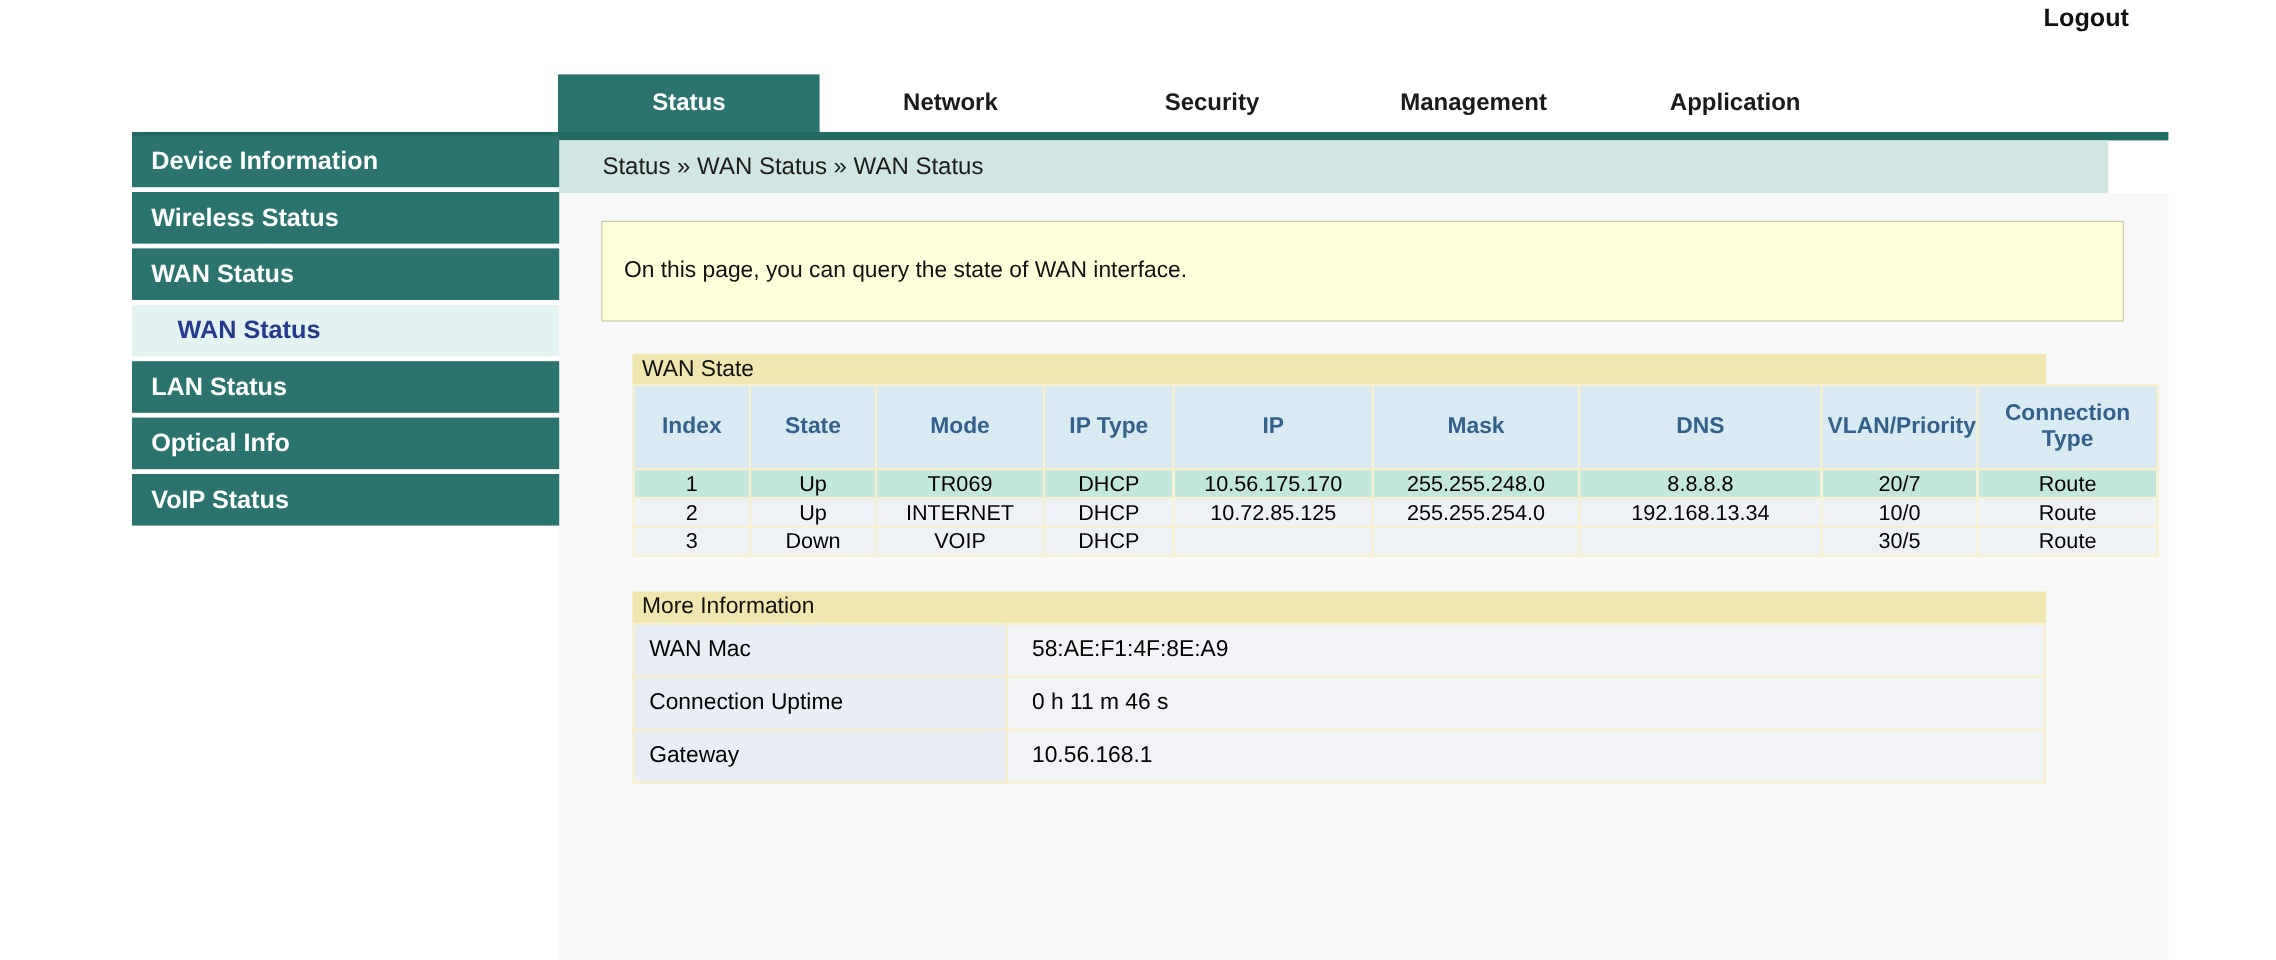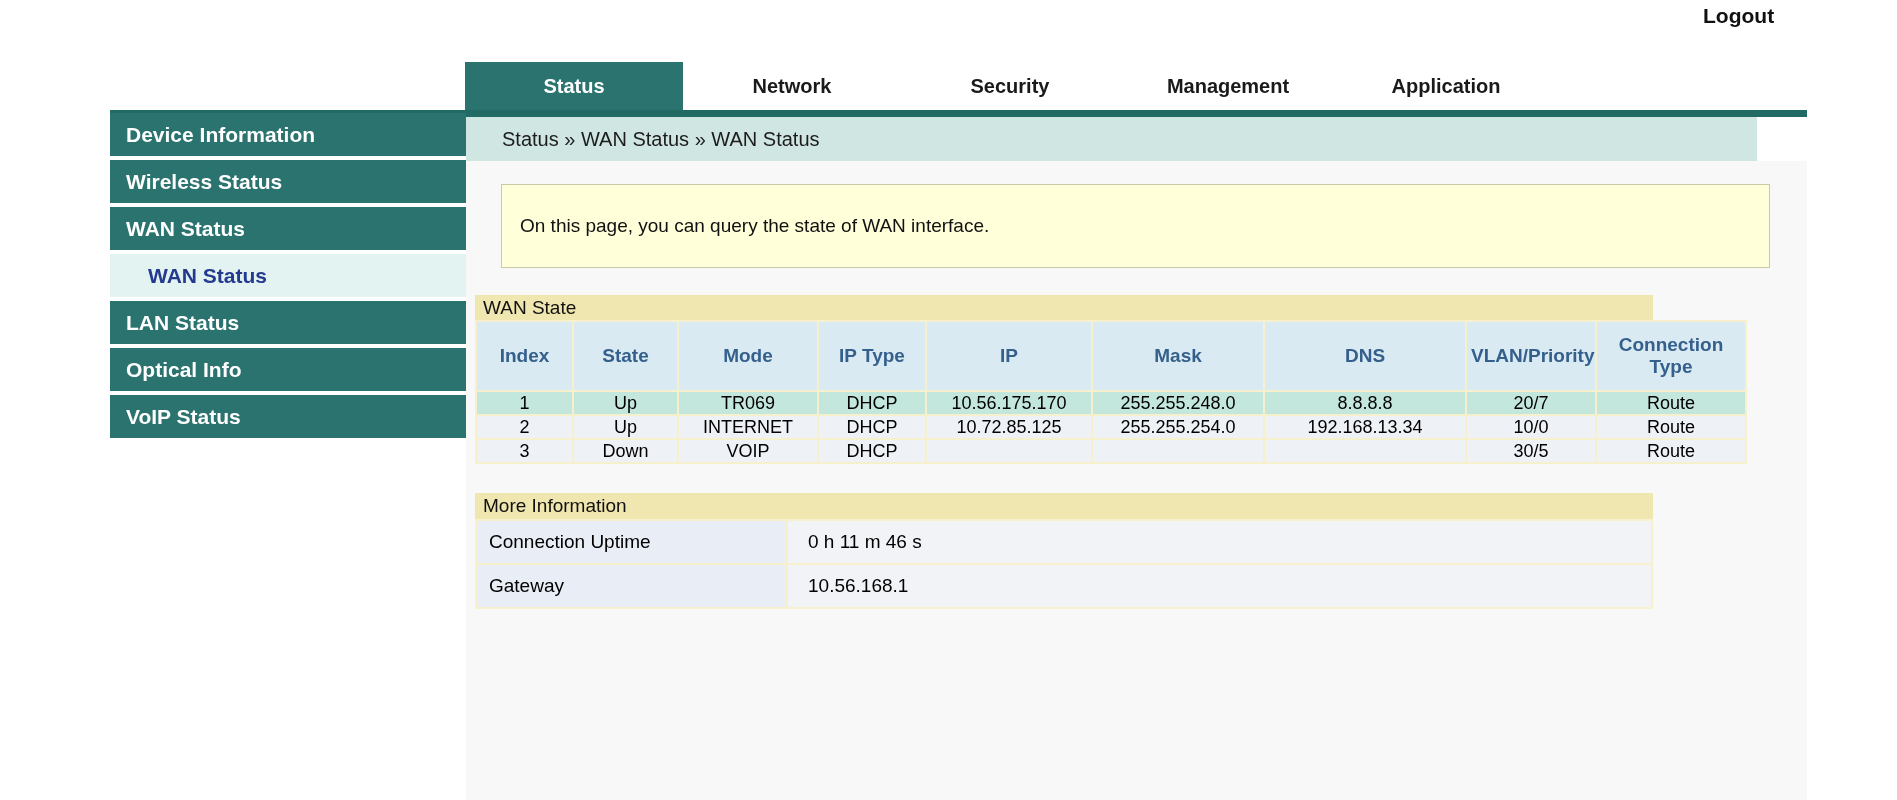--- a/index.html
+++ b/index.html
@@ -35,21 +35,21 @@
   .sidebar{position:absolute;left:110px;top:113px;width:356px;}
   .side-item{height:43px;margin-bottom:4px;background:var(--teal);color:#ffffff;
     font-size:21px;font-weight:bold;line-height:43px;padding-left:16px;cursor:pointer;}
   .side-item.sub{background:var(--subitem-bg);color:var(--subitem-text);
     padding-left:38px;}
 
   .note-box{position:absolute;left:501px;top:184px;width:1269px;height:84px;
     background:var(--note-bg);border:1px solid var(--note-border);
     display:flex;align-items:center;padding-left:18px;font-size:19px;color:#111;}
 
-  .section{position:absolute;left:475px;width:1178px;}
+  .section{position:absolute;left:527px;width:1178px;}
   .section.wan{top:295px;}
   .section.more{top:493px;}
   .section-title{background:var(--section-title-bg);height:25px;line-height:25px;
     padding-left:8px;font-size:19px;color:#111;}
   .section.more .section-title{height:26px;line-height:26px;}
 
   table{width:100%;border-collapse:collapse;table-layout:fixed;}
   .wan-table{border:1px solid var(--outer-border);padding-left:24px;}
   .wan-table th{background:var(--table-header-bg);color:var(--table-header-text);
     font-size:19px;font-weight:bold;height:70px;text-align:center;
@@ -160,20 +160,24 @@
       </tr>
     </tbody>
   </table>
 </div>
 
 <div class="section more">
   <div class="section-title">More Information</div>
   <table class="more-table">
     <tbody>
       <tr>
+        <td class="lbl">WAN Mac</td>
+        <td class="val">58:AE:F1:4F:8E:A9</td>
+      </tr>
+      <tr>
         <td class="lbl">Connection Uptime</td>
         <td class="val">0 h 11 m 46 s</td>
       </tr>
       <tr>
         <td class="lbl">Gateway</td>
         <td class="val">10.56.168.1</td>
       </tr>
     </tbody>
   </table>
 </div>

